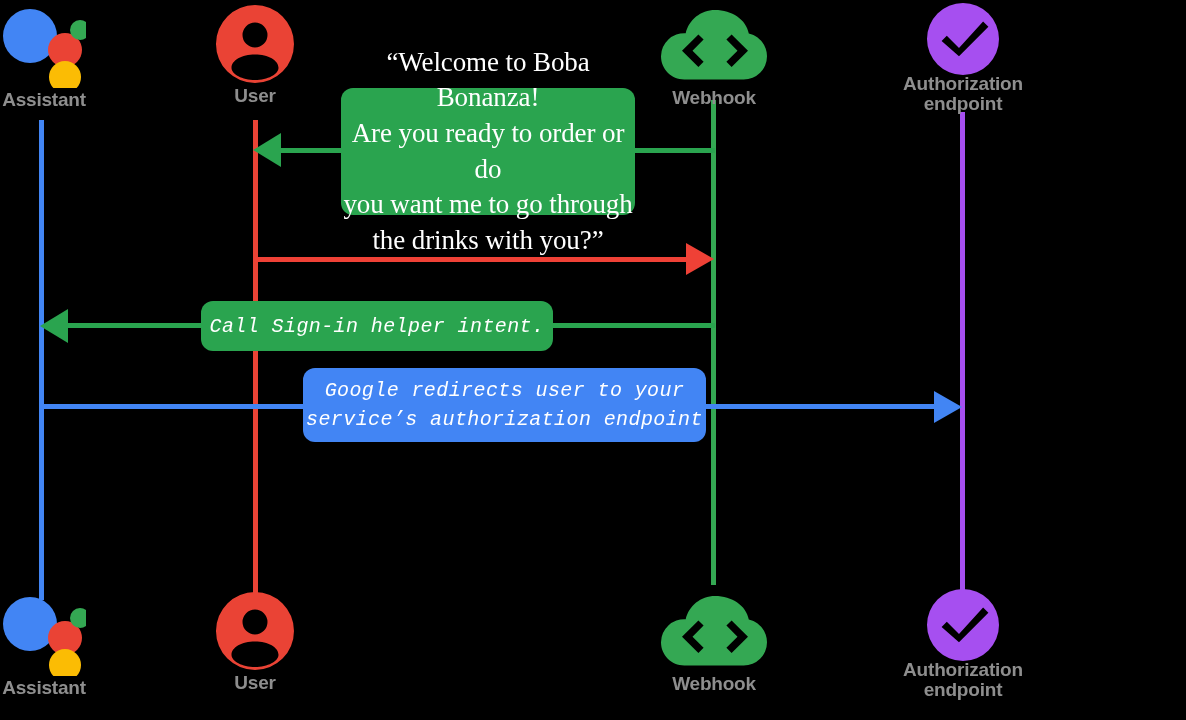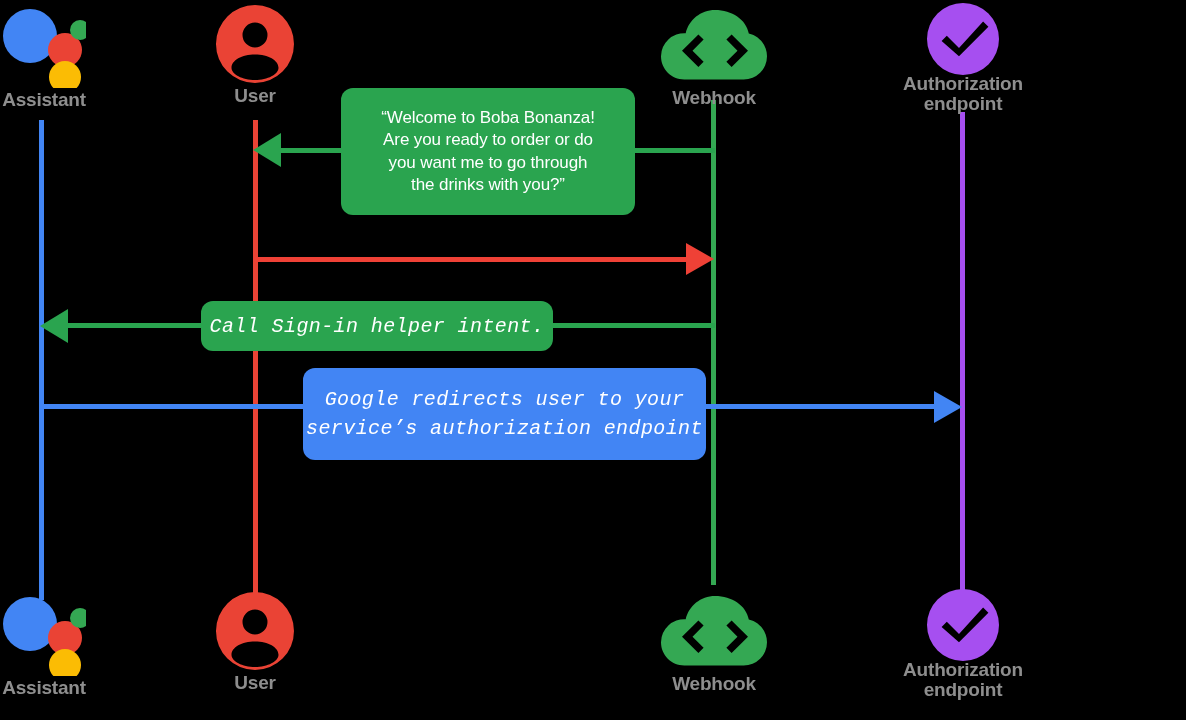--- a/index.html
+++ b/index.html
@@ -57,22 +57,22 @@
     position: absolute;
     border-radius: 12px;
     box-sizing: border-box;
     color: #ffffff;
     display: flex;
     align-items: center;
     justify-content: center;
     text-align: center;
   }
   .bubble-sans {
-    font-family: Liberation Sans, sans-serif;
-    font-size: 17px;
+    font-family: Liberation Serif, serif;
+    font-size: 27px;
     line-height: 1.32;
     letter-spacing: -0.1px;
   }
   .bubble-mono {
     font-family: "Liberation Mono", monospace;
     font-style: italic;
     font-size: 20px;
     line-height: 1.45;
     letter-spacing: 0.4px;
   }
@@ -141,21 +141,21 @@
   <div class="arrowhead" style="left:686px; top:243px; border-top:16px solid transparent; border-bottom:16px solid transparent; border-left:28px solid #ef4136;"></div>
 
   <div class="msgline" style="left:46px; top:323px; width:669px; background:#2aa44f;"></div>
   <div class="arrowhead" style="left:40px; top:309px; border-top:17px solid transparent; border-bottom:17px solid transparent; border-right:28px solid #2aa44f;"></div>
   <div class="bubble bubble-mono" style="left:201px; top:301px; width:352px; height:50px; background:#2aa44f;font-style:italic;">
     <p>Call Sign-in helper intent.</p>
   </div>
 
   <div class="msgline" style="left:39px; top:404px; width:900px; background:#4285f4;"></div>
   <div class="arrowhead" style="left:934px; top:391px; border-top:16px solid transparent; border-bottom:16px solid transparent; border-left:28px solid #4285f4;"></div>
-  <div class="bubble bubble-mono" style="left:303px; top:368px; width:403px; height:92px; background:#4285f4;">
+  <div class="bubble bubble-mono" style="left:303px; top:368px; width:403px; height:74px; background:#4285f4;">
     <p>Google redirects user to your
 service’s authorization endpoint</p>
   </div>
 
 
   <div class="actor" style="left:-56px; top:596px;">
     <div class="icon-wrap">
       <svg class="icon-svg" width="84" height="80" viewBox="0 0 84 80" aria-hidden="true">
         <circle cx="28" cy="28" r="27" fill="#4285f4"></circle>
         <circle cx="63" cy="42" r="17" fill="#ea4335"></circle>

